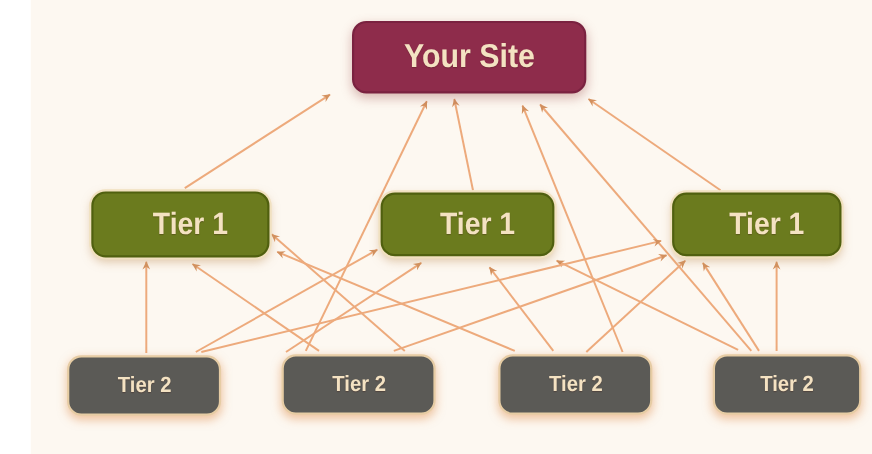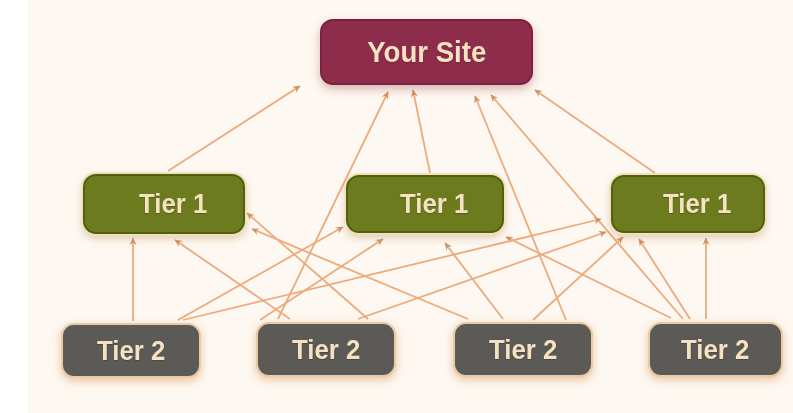--- a/index.html
+++ b/index.html
@@ -42,21 +42,21 @@
   }
   .node.tier1{
     border:2px solid #50600f;
     box-shadow:0 0 0 2px #f1e1c0, 0 4px 9px rgba(195,150,95,.5);
     font-size:28px;
     padding-left:19px;
   }
   .node.tier2{
     border:2px solid #e6cca4;
     box-shadow:0 3px 9px rgba(225,150,90,.55);
-    font-size:28px;
+    font-size:20px;
   }
 </style>
 </head>
 <body>
 
 <div class="canvas" style="background: rgb(253, 248, 241); margin-left: 28px;">
   <svg class="arrows-layer" viewBox="0 0 793 413" xmlns="http://www.w3.org/2000/svg">
     <defs>
       <marker id="arrowhead" markerWidth="9" markerHeight="8" refX="7.5" refY="4" orient="auto" markerUnits="userSpaceOnUse">
         <path d="M0.5,0.5 L8,4 L0.5,7.5 L3,4 Z" fill="#d3915f"></path>

